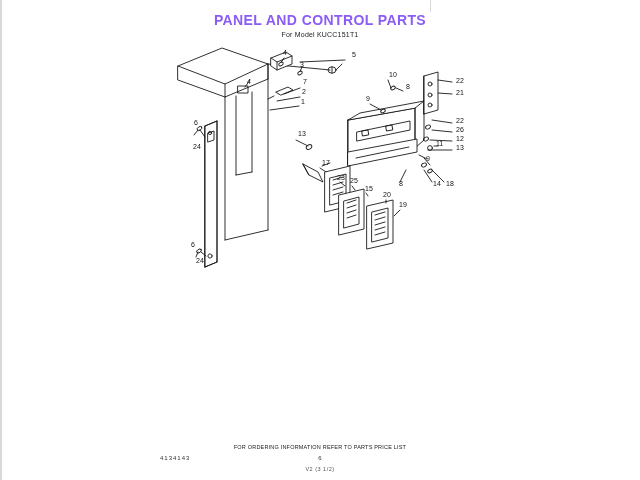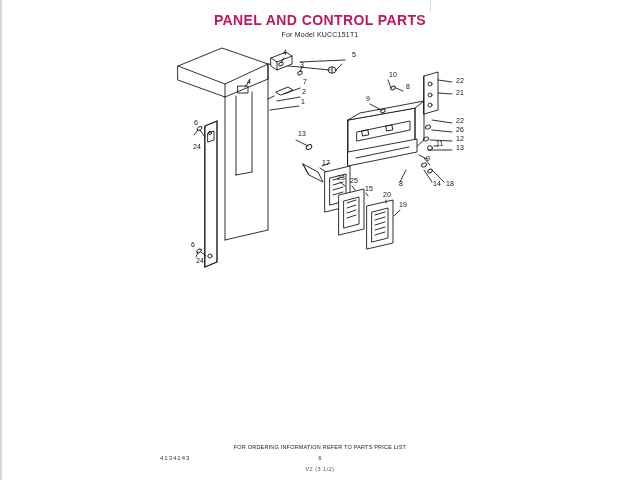--- a/index.html
+++ b/index.html
@@ -23,21 +23,21 @@
   }
   .title {
     position: absolute;
     left: 0;
     width: 640px;
     text-align: center;
     top: 12px;
     font-size: 14px;
     font-weight: bold;
     letter-spacing: 0.4px;
-    color: #be185d;
+    color: #8b5cf6;
   }
   .subtitle {
     position: absolute;
     left: 0;
     width: 640px;
     text-align: center;
     top: 31px;
     font-size: 7px;
     color: #222;
     letter-spacing: 0.2px;

